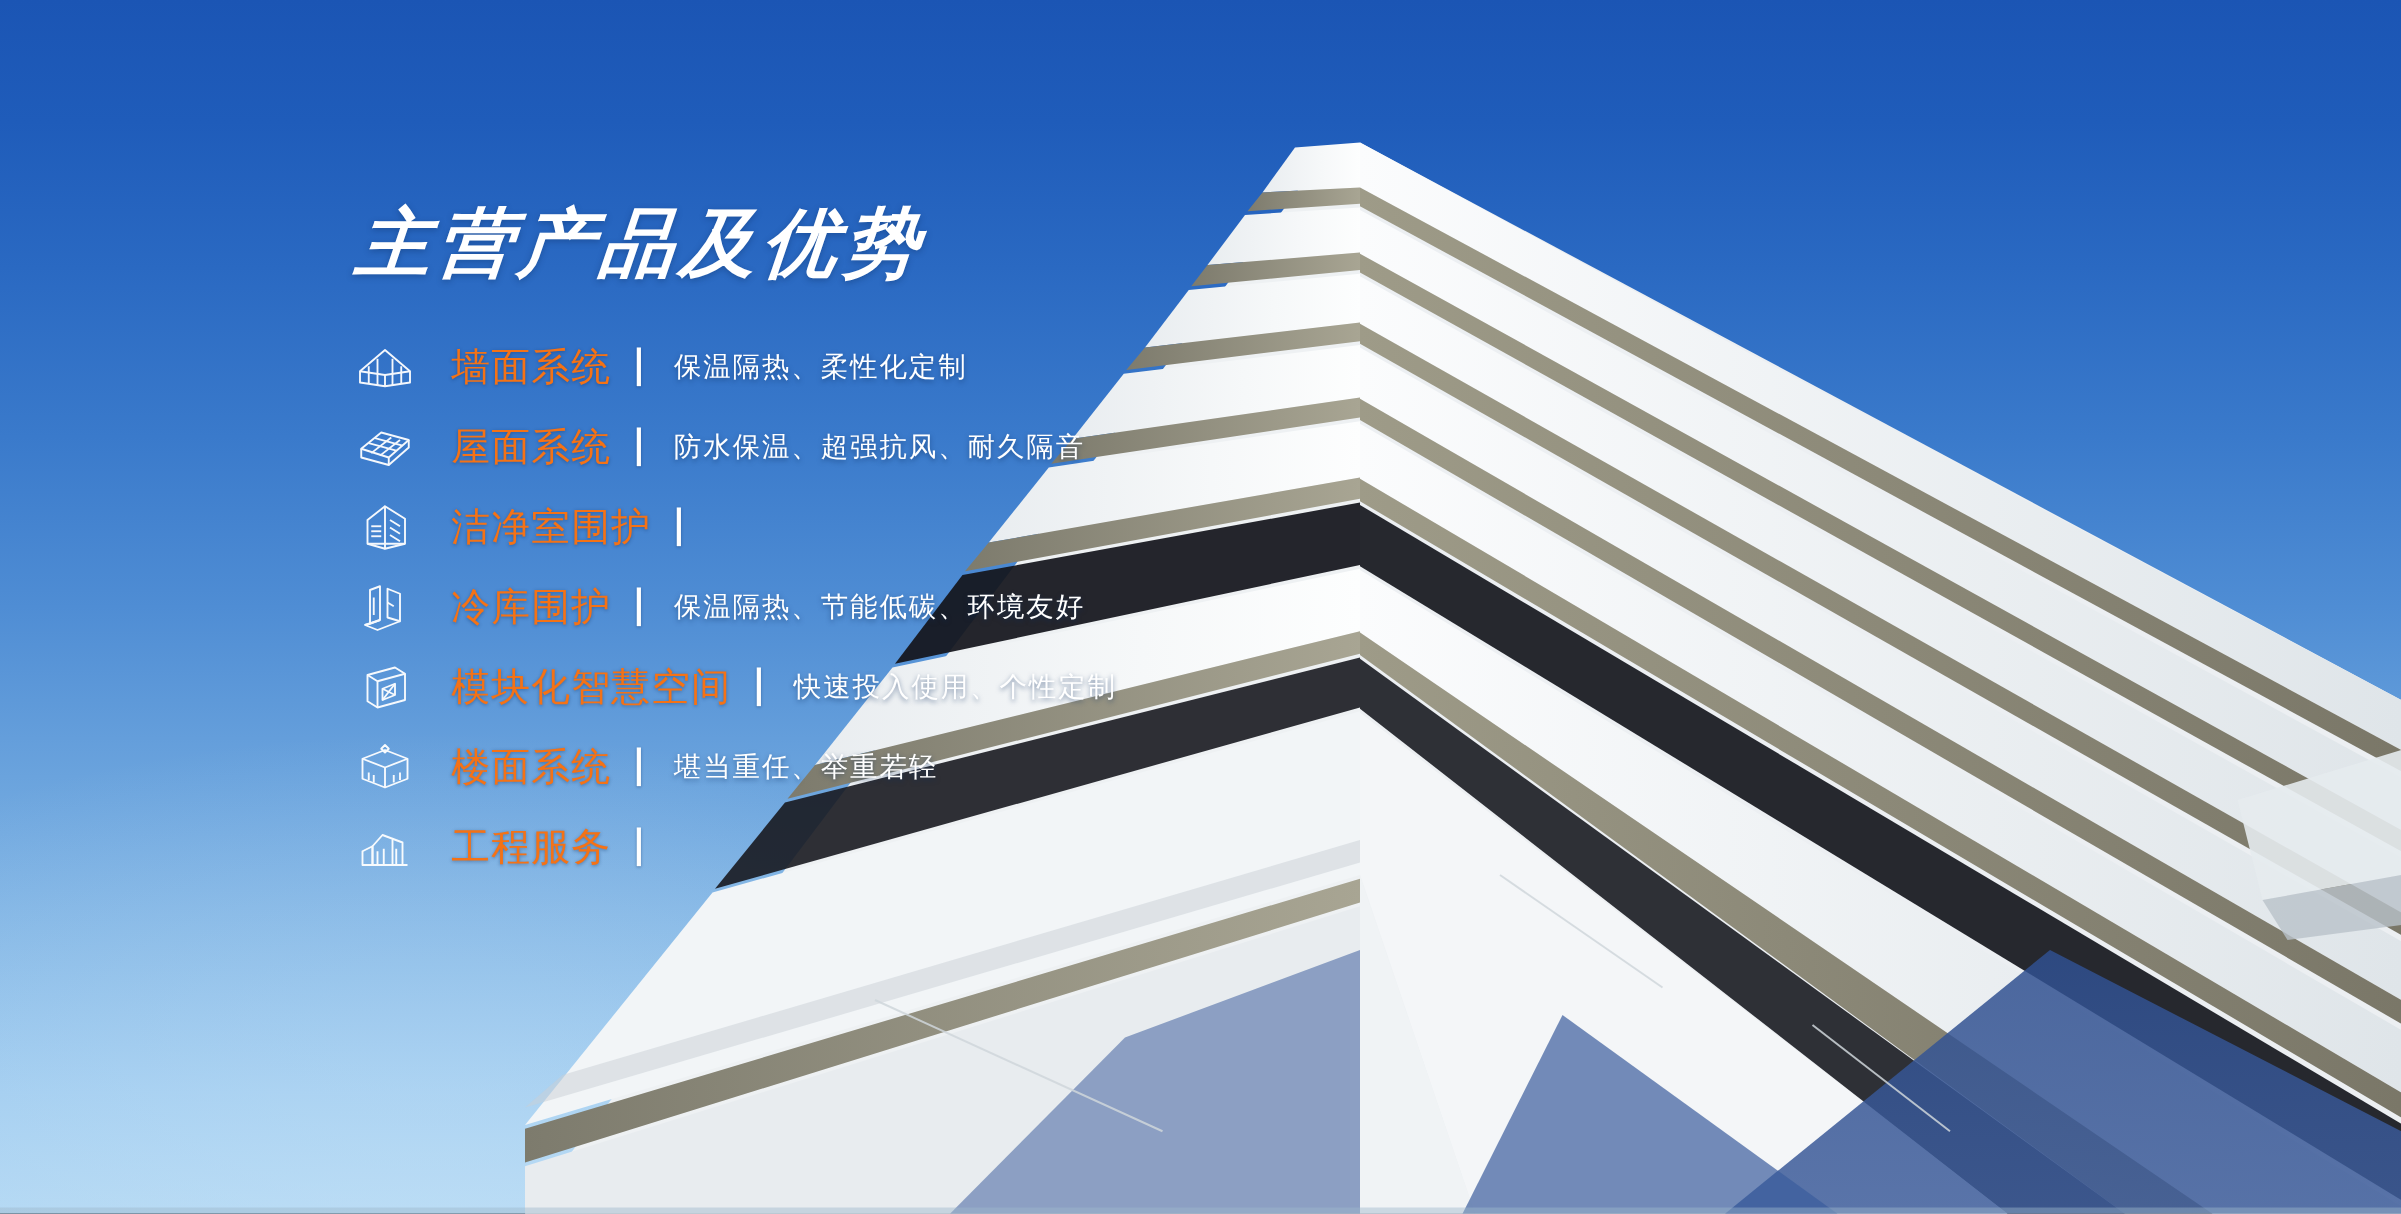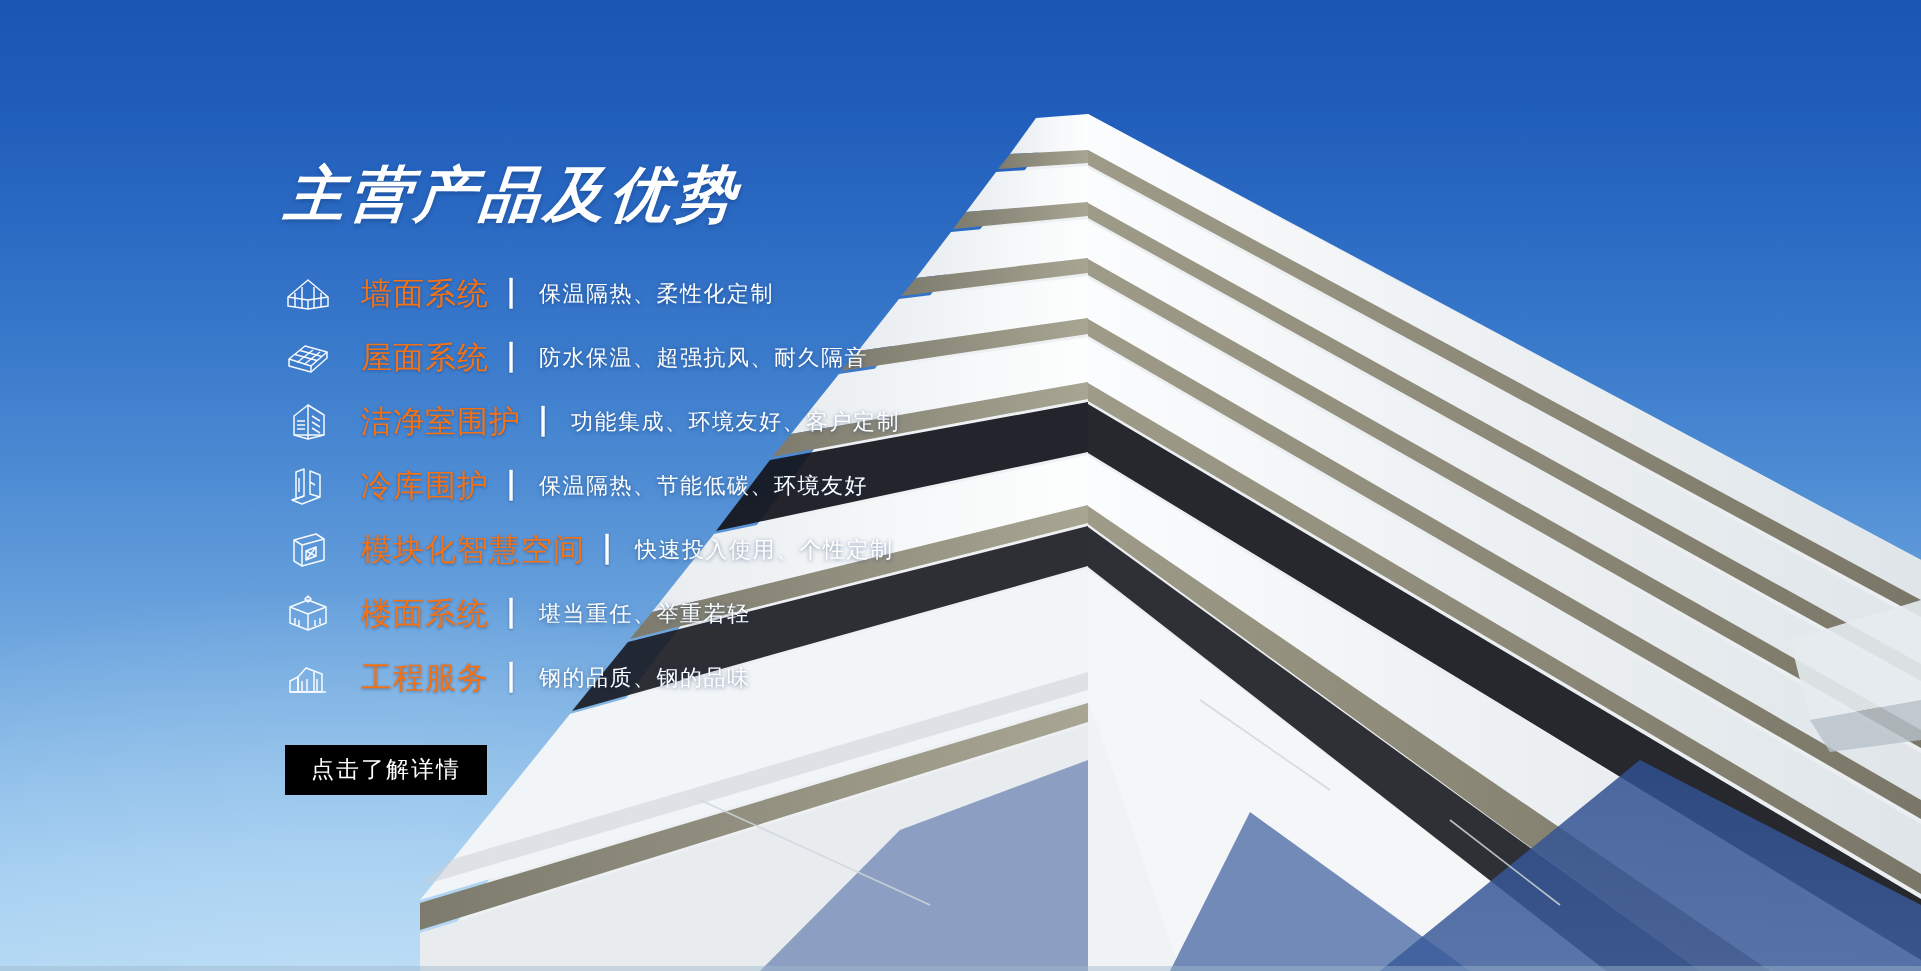--- a/index.html
+++ b/index.html
@@ -307,21 +307,20 @@
             <path d="M11 19 L19 19"></path>
               <path d="M11 23 L19 23"></path>
               <path d="M11 27 L19 27"></path>
             <path d="M26 14 L34 19"></path>
               <path d="M26 20 L34 25"></path>
               <path d="M26 26 L34 31"></path>
           </svg>
         </span>
         <span class="prod-name">洁净室围护</span>
         <span class="prod-sep">▎</span>
-        <span class="prod-desc">功能集成、环境友好、客户定制</span>
       </li>
 
       <li class="prod-row">
         <span class="prod-icon">
           <svg width="44" height="40" viewBox="0 0 44 40" fill="none" stroke="#ffffff" stroke-width="1.5" stroke-linejoin="round">
             <path d="M10 6 L18 3 L18 30 L10 33 Z"></path>
             <path d="M24 5 L34 9 L34 31 L24 28 Z"></path>
             <path d="M18 30 L6 34 L16 38 L34 31"></path>
             <path d="M10 33 L6 34"></path>
             <path d="M24 16 L29 19"></path>
@@ -373,21 +372,19 @@
             <path d="M12 18 L20 9 L28 12 L28 33 L12 33 Z"></path>
             <path d="M28 12 L36 15 L36 33 L28 33"></path>
             <path d="M16 22 L16 33"></path>
               <path d="M21 20 L21 33"></path>
             <path d="M31 20 L31 33"></path>
             <path d="M4 33 L40 33"></path>
           </svg>
         </span>
         <span class="prod-name">工程服务</span>
         <span class="prod-sep">▎</span>
-        <span class="prod-desc">钢的品质、钢的品味</span>
       </li>
 
     </ul>
 
-    <button class="cta">点击了解详情</button>
 
   </div>
 </div>
 
 </body></html>

